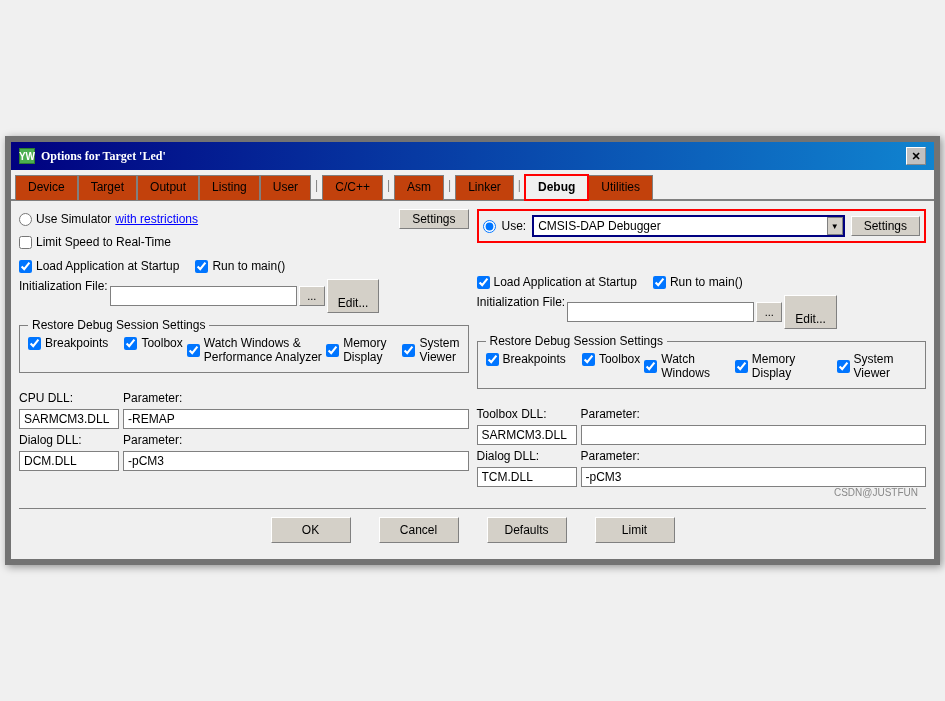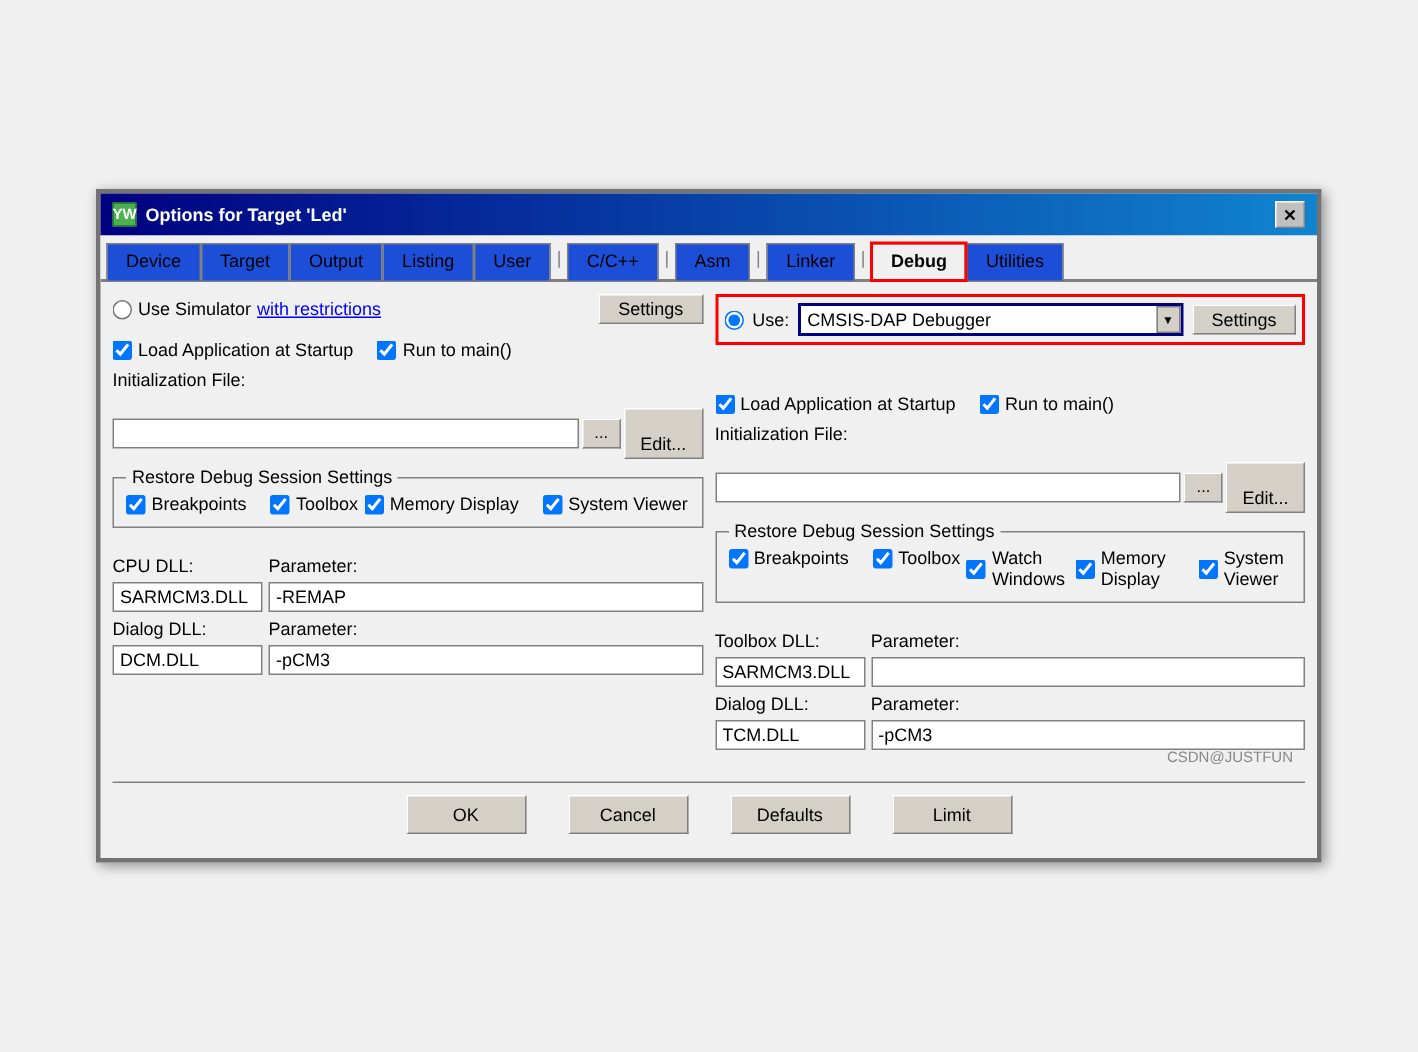--- a/index.html
+++ b/index.html
@@ -8,23 +8,23 @@
       font-size: 12px;
       background: #f0f0f0;
       display: flex;
       justify-content: center;
       align-items: center;
       width: 945px;
       height: 701px;
       overflow: hidden;
     }
     .window {
-      width: 817px;
+      width: 935px;
       background: #f0f0f0;
-      border: 3px solid #737373;
+      border: 6px solid #737373;
       box-shadow: 2px 2px 8px rgba(0,0,0,0.4);
       position: relative;
     }
     .title-bar {
       background: linear-gradient(to right, #000080, #1084d0);
       color: white;
       padding: 4px 8px;
       display: flex;
       align-items: center;
       justify-content: space-between;
@@ -44,20 +44,21 @@
       align-items: center;
       justify-content: center;
       font-size: 10px;
       color: white;
       font-weight: bold;
     }
     .title-text {
       font-size: 12px;
       font-weight: bold;
       color: white;
+      font-family: Liberation Serif, serif;
     }
     .close-btn {
       width: 20px;
       height: 18px;
       background: #c0c0c0;
       border: 1px solid #888;
       border-top-color: #fff;
       border-left-color: #fff;
       cursor: pointer;
       display: flex;
@@ -72,21 +73,21 @@
       border-bottom: 2px solid #808080;
       display: flex;
       padding-top: 4px;
       padding-left: 4px;
       gap: 0;
     }
     .tab {
       padding: 4px 12px;
       border: 1px solid #808080;
       border-bottom: none;
-      background: #1d4ed8;
+      background: #c2410c;
       cursor: pointer;
       font-size: 12px;
       position: relative;
       top: 1px;
     }
     .tab.active {
       background: #f0f0f0;
       border-bottom: 2px solid #f0f0f0;
       font-weight: bold;
       z-index: 1;
@@ -126,22 +127,22 @@
       cursor: pointer;
       font-size: 12px;
     }
     .checkbox-row {
       display: flex;
       align-items: center;
       gap: 4px;
     }
     .init-file-row {
       display: flex;
-      flex-direction: column;
-      gap: 12px;
+      flex-direction: row;
+      gap: 2px;
     }
     .init-file-input-row {
       display: flex;
       align-items: center;
       gap: 2px;
     }
     .init-file-input {
       flex: 1;
       height: 20px;
       border: 1px solid #808080;
@@ -327,20 +328,24 @@
 
       <div class="left-panel">
 
         <div class="sim-row">
           <input type="radio" name="debugmode" style="">
           <span>Use Simulator</span>
           <span class="with-restrictions">with restrictions</span>
           <button class="settings-btn">Settings</button>
         </div>
 
+        <div class="checkbox-row">
+          <input type="checkbox" style="">
+          <span>Limit Speed to Real-Time</span>
+        </div>
 
         <div class="group-row" style="margin-top:4px">
           <div class="checkbox-row">
             <input type="checkbox" checked="" style="">
             <span>Load Application at Startup</span>
           </div>
           <div class="checkbox-row">
             <input type="checkbox" checked="" style="">
             <span>Run to main()</span>
           </div>
@@ -360,20 +365,24 @@
           <div class="group-content">
             <div class="group-row">
               <div class="checkbox-row">
                 <input type="checkbox" checked="" style="">
                 <span>Breakpoints</span>
               </div>
               <div class="checkbox-row">
                 <input type="checkbox" checked="" style="">
                 <span>Toolbox</span>
               </div>
+            </div>
+            <div class="checkbox-row">
+              <input type="checkbox" checked="" style="">
+              <span>Watch Windows &amp; Performance Analyzer</span>
             </div>
             <div class="group-row">
               <div class="checkbox-row">
                 <input type="checkbox" checked="" style="">
                 <span>Memory Display</span>
               </div>
               <div class="checkbox-row">
                 <input type="checkbox" checked="" style="">
                 <span>System Viewer</span>
               </div>

